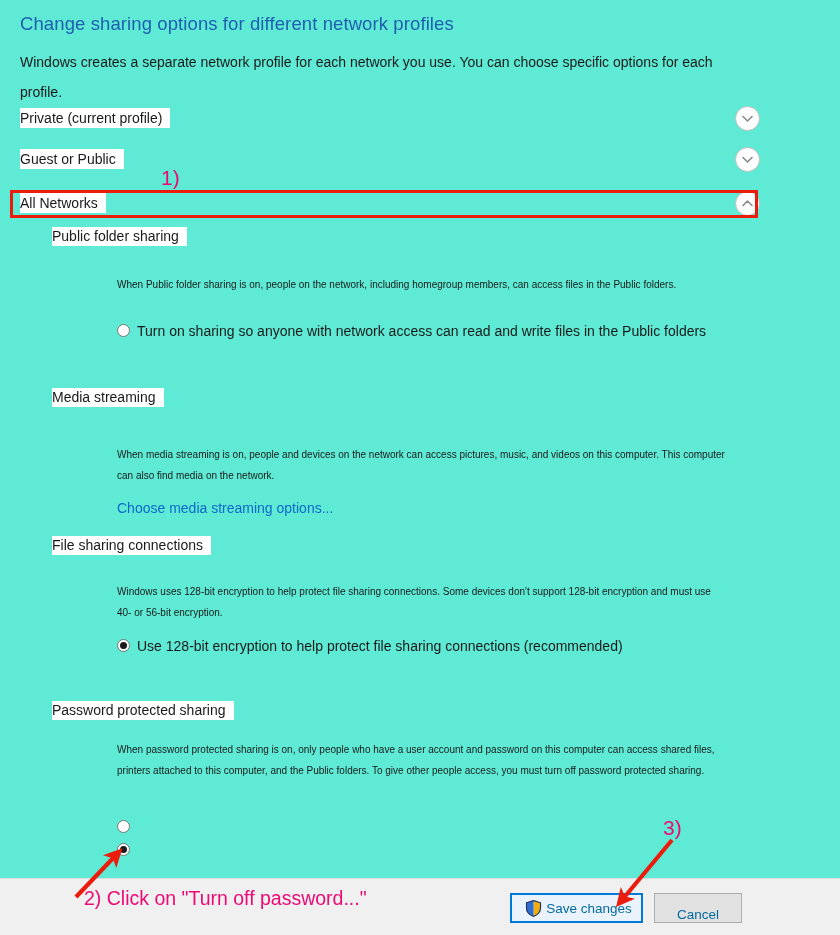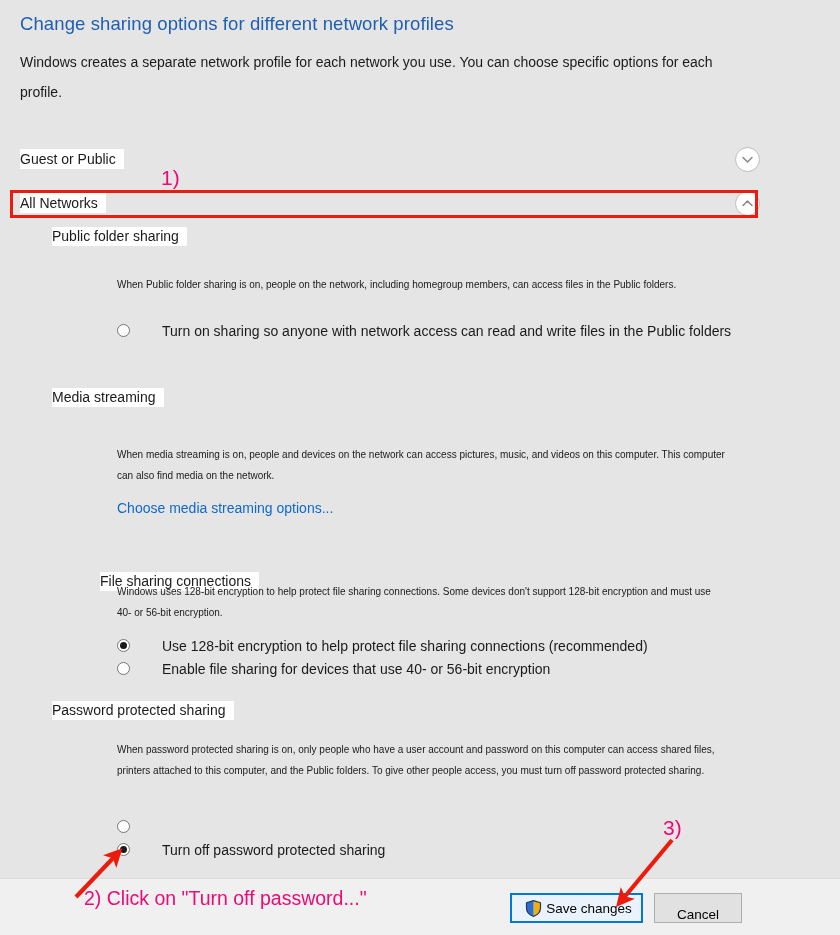--- a/index.html
+++ b/index.html
@@ -16,21 +16,21 @@
     position: relative;
     overflow: hidden;
   }
 
   
   #content-area {
     position: absolute;
     left: 0; top: 0;
     width: 840px;
     height: 878px;
-    background: #e5e5e5;
+    background: #5eead4;
     overflow: hidden;
   }
 
   
   #page-title {
     position: absolute;
     left: 20px;
     top: 13px;
     font-size: 18.5px;
     color: #1f5fb0;
@@ -136,21 +136,20 @@
     line-height: 21px;
     color: #1a1a1a;
   }
 
   
   .radio-option {
     position: absolute;
     left: 117px;
     display: flex;
     align-items: flex-start;
-    gap: 25px;
   }
   .radio-mark {
     flex: 0 0 auto;
     width: 13px;
     height: 13px;
     border: 1px solid #757575;
     border-radius: 50%;
     box-sizing: border-box;
     background: #ffffff;
     margin-top: 3px;
@@ -197,21 +196,21 @@
     border-top: 1px solid #dcdcdc;
     box-sizing: border-box;
   }
   .cmd-btn {
     position: absolute;
     top: 14px;
     height: 30px;
     box-sizing: border-box;
     font-family: "Liberation Sans", sans-serif;
     font-size: 13.5px;
-    color: #000000;
+    color: #0369a1;
     background: #e1e1e1;
     border: 1px solid #adadad;
     display: flex;
     align-items: center;
     justify-content: center;
     cursor: default;
     white-space: nowrap;
   }
   #save-changes-button {
     left: 510px;
@@ -258,20 +257,29 @@
 </style>
 </head>
 <body>
 
 <div id="content-area">
 
   <div id="page-title">Change sharing options for different network profiles</div>
 
   <div id="intro-text">Windows creates a separate network profile for each network you use. You can choose specific options for each profile.</div>
 
+  <div class="profile-row" style="top:108px;">
+    <div class="profile-rule"></div>
+    <div class="profile-label">Private (current profile)</div>
+    <div class="chevron-btn">
+      <svg width="23" height="23" viewBox="0 0 23 23">
+        <path d="M7 9.5 L11.5 14 L16 9.5" fill="none" stroke="#8a8a8a" stroke-width="1.6" stroke-linecap="round" stroke-linejoin="round"></path>
+      </svg>
+    </div>
+  </div>
 
   <div class="profile-row" style="top:193px;">
     <div class="profile-rule"></div>
     <div class="profile-label">All Networks</div>
     <div class="chevron-btn">
       <svg width="23" height="23" viewBox="0 0 23 23">
         <path d="M7 13.5 L11.5 9 L16 13.5" fill="none" stroke="#8a8a8a" stroke-width="1.6" stroke-linecap="round" stroke-linejoin="round"></path>
       </svg>
     </div>
   </div>
@@ -297,47 +305,42 @@
     <span class="radio-text">Turn on sharing so anyone with network access can read and write files in the Public folders</span>
   </div>
 
   <div class="section-head" style="top:388px;">
     <div class="section-head-rule"></div>
     <div class="section-head-label">Media streaming</div>
   </div>
   <div class="section-desc" style="top:444px; width:608px;">When media streaming is on, people and devices on the network can access pictures, music, and videos on this computer. This computer can also find media on the network.</div>
   <a id="media-link" href="#">Choose media streaming options...</a>
 
-  <div class="section-head" style="top:572px;margin-left:48px;">
+  <div class="section-head" style="top:536px;">
     <div class="section-head-rule"></div>
     <div class="section-head-label">File sharing connections</div>
   </div>
   <div class="section-desc" style="top:581px; width:600px;">Windows uses 128-bit encryption to help protect file sharing connections. Some devices don't support 128-bit encryption and must use 40- or 56-bit encryption.</div>
 
   <div class="radio-option" style="top:636px; width:620px;">
     <span class="radio-mark checked"></span>
     <span class="radio-text">Use 128-bit encryption to help protect file sharing connections (recommended)</span>
   </div>
-  <div class="radio-option" style="top:659px; width:620px;">
-    <span class="radio-mark"></span>
-    <span class="radio-text">Enable file sharing for devices that use 40- or 56-bit encryption</span>
-  </div>
 
   <div class="section-head" style="top:701px;text-align:center;">
     <div class="section-head-rule"></div>
     <div class="section-head-label">Password protected sharing</div>
   </div>
   <div class="section-desc" style="top:739px; width:605px;">When password protected sharing is on, only people who have a user account and password on this computer can access shared files, printers attached to this computer, and the Public folders. To give other people access, you must turn off password protected sharing.</div>
 
   <div class="radio-option" style="top:817px; width:400px;">
     <span class="radio-mark"></span>
   </div>
   <div class="radio-option" style="top:840px; width:400px;">
     <span class="radio-mark checked"></span>
-    <span class="radio-text">Turn off password protected sharing</span>
   </div>
 
 </div>
 
 <div id="all-networks-highlight"></div>
 
 <div id="command-bar">
 
   <div class="cmd-btn" id="save-changes-button">
     <svg class="shield-icon" width="17" height="17" viewBox="0 0 16 16">

